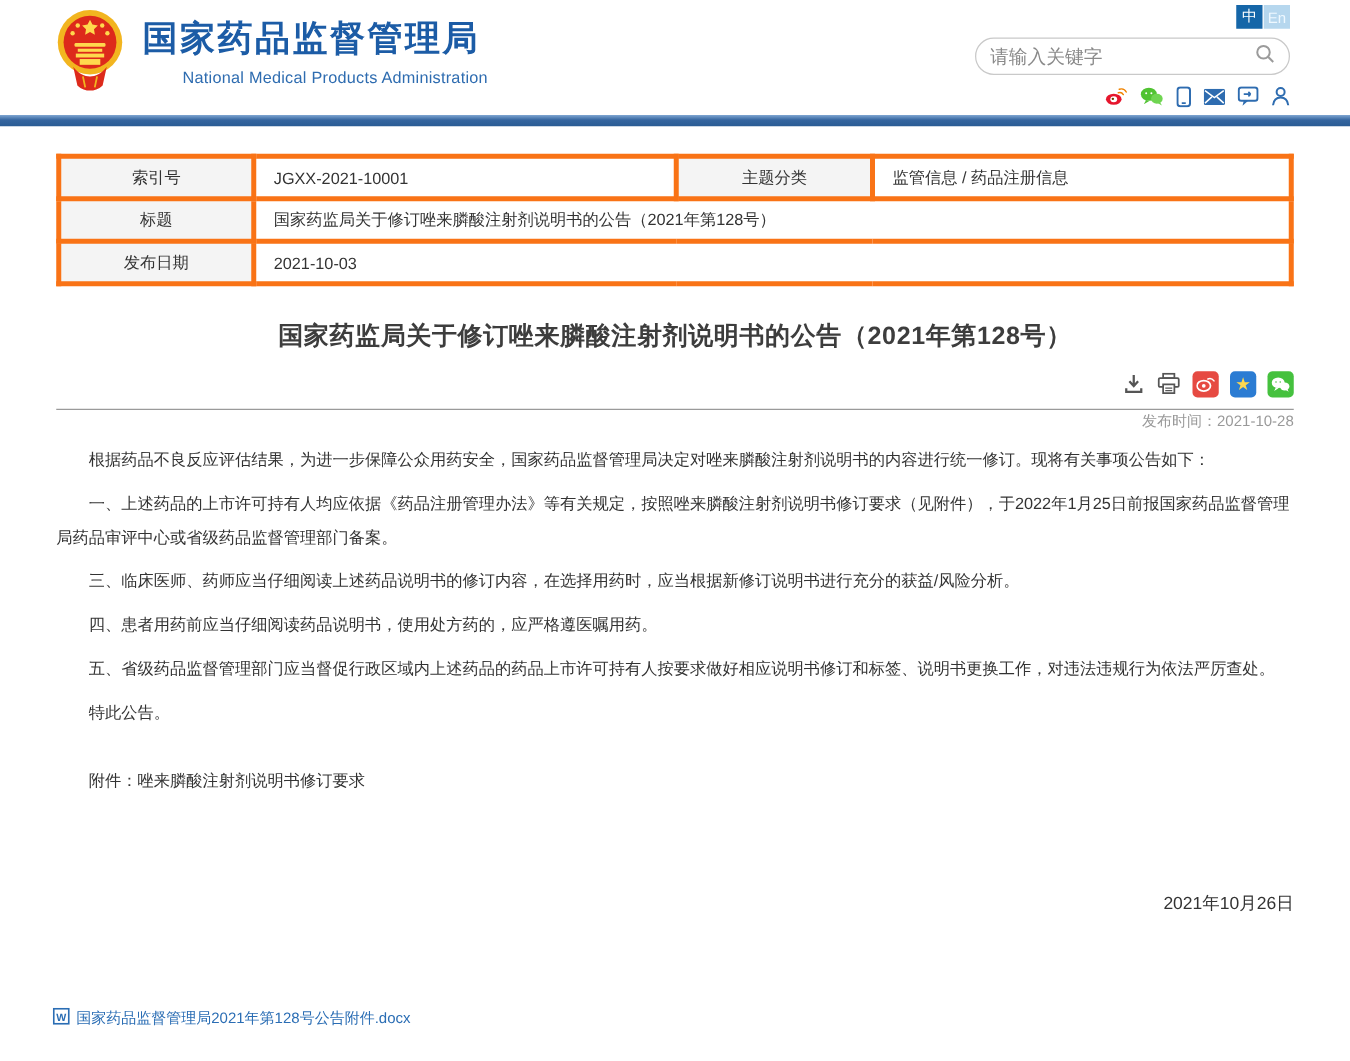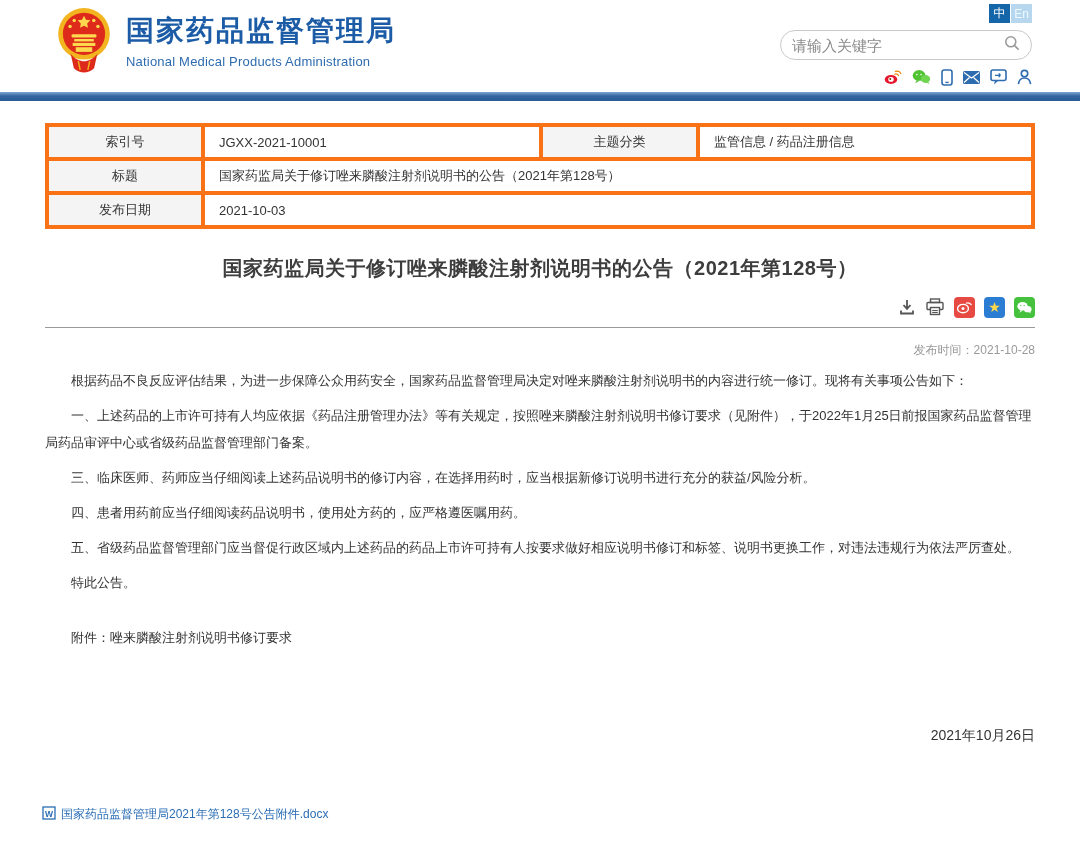--- a/index.html
+++ b/index.html
@@ -3,24 +3,24 @@
 <meta charset="utf-8">
 <style>
   * { margin:0; padding:0; box-sizing:border-box; }
   html,body { background:#ffffff; }
   .page {
     position:relative; width:1080px; height:849px; background:#fff;
     font-family:"Liberation Sans", sans-serif; color:#333; overflow:hidden;
   }
   
   .site-header { position:relative; height:92px; background:#fff; }
-  .brand { position:absolute; left:57px; top:7px; display:flex; align-items:center; gap:15px; }
+  .brand { position:absolute; left:45px; top:7px; display:flex; align-items:center; gap:15px; }
   .emblem { width:54px; height:66px; }
   .brand-cn { font-size:28px; font-weight:bold; color:#1c5ca6; letter-spacing:2px; }
-  .brand-en { font-size:13px; color:#2e6cb0; margin-top:4px; letter-spacing:.2px; }
+  .brand-en { font-size:13px; color:#2e6cb0; margin-top:4px; letter-spacing:.2px;margin-left:32px; }
   .header-right { position:absolute; right:48px; top:4px; width:252px; }
   .lang-switch { display:flex; justify-content:flex-end; gap:1px; }
   .lang-zh, .lang-en {
     width:21px; height:19px; display:flex; align-items:center; justify-content:center;
     font-size:12px; cursor:pointer;
   }
   .lang-zh { background:#1566a8; color:#fff; }
   .lang-en { background:#b6d7ee; color:#eef8ff; }
   .search-box {
     margin-top:7px; width:252px; height:30px; border:1px solid #c9c9c9; border-radius:16px;
@@ -44,21 +44,21 @@
   .article-title { font-size:20px; font-weight:bold; text-align:center; color:#3d3d3d; margin-top:26px; letter-spacing:.5px; }
   .toolbar { margin-top:14px; display:flex; justify-content:flex-end; align-items:center; gap:9px; height:22px; }
   .tool-btn { display:inline-flex; align-items:center; cursor:pointer; }
   .share-badge {
     width:21px; height:21px; border-radius:4px; display:inline-flex; align-items:center; justify-content:center; cursor:pointer;
   }
   .share-weibo { background:#e64a42; }
   .share-qzone { background:#2b7cd3; color:#ffd84d; font-size:14px; line-height:1; }
   .share-wechat { background:#45c13e; }
   .rule { border:none; border-top:1px solid #9a9a9a; margin-top:9px; }
-  .pubtime { text-align:right; color:#999; font-size:12px; margin-top:14px; }
+  .pubtime { text-align:right; color:#999; font-size:12px; margin-top:1px; }
   .body-text { font-size:13px; color:#333; }
   .body-text p { margin:8px 0; line-height:27px; text-indent:2em; }
   .attachment-note { margin-top:28px !important; }
   .signature { text-align:right; margin-top:70px; font-size:14px; color:#333; }
   .signature div { line-height:29px; }
   .attachment-link {
     position:absolute; left:42px; top:806px; display:flex; align-items:center; gap:5px;
     color:#2a6db4; font-size:12px; cursor:pointer;
   }
 </style>

